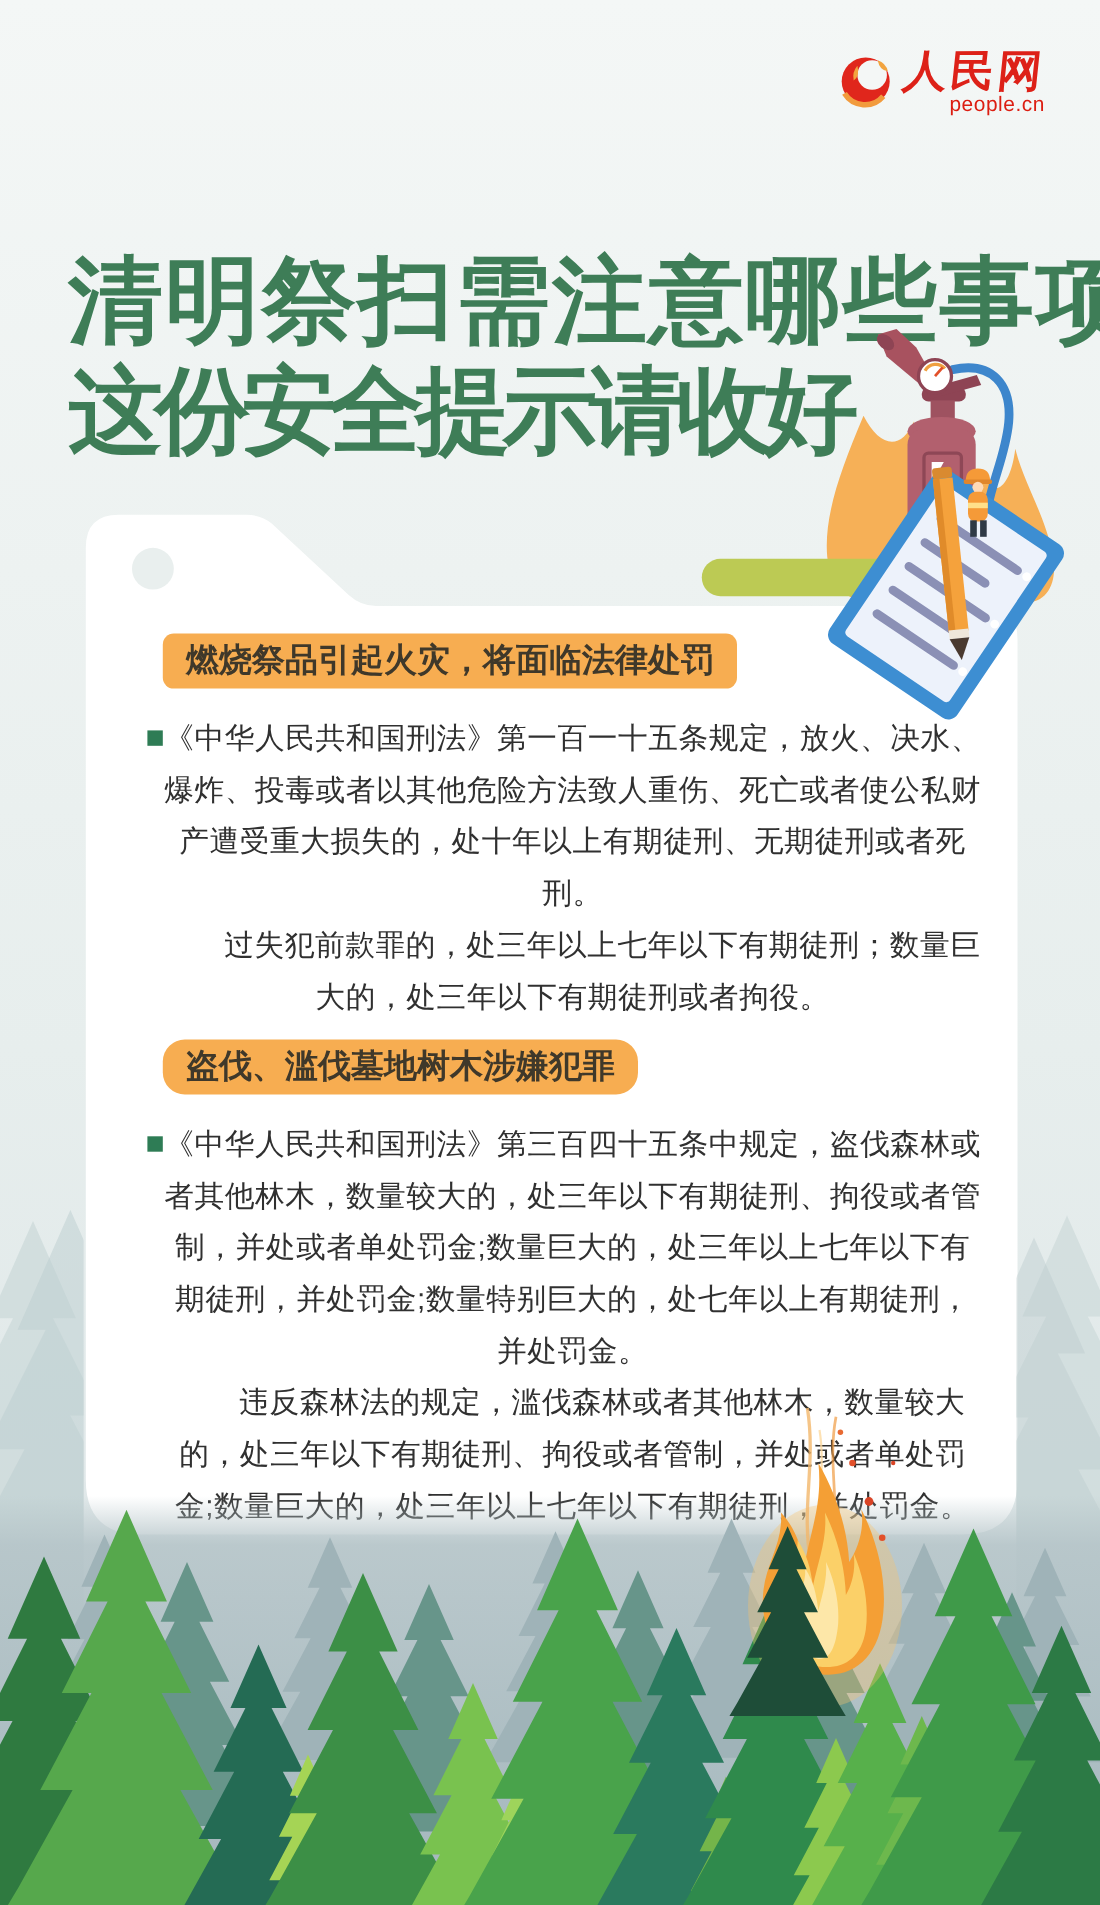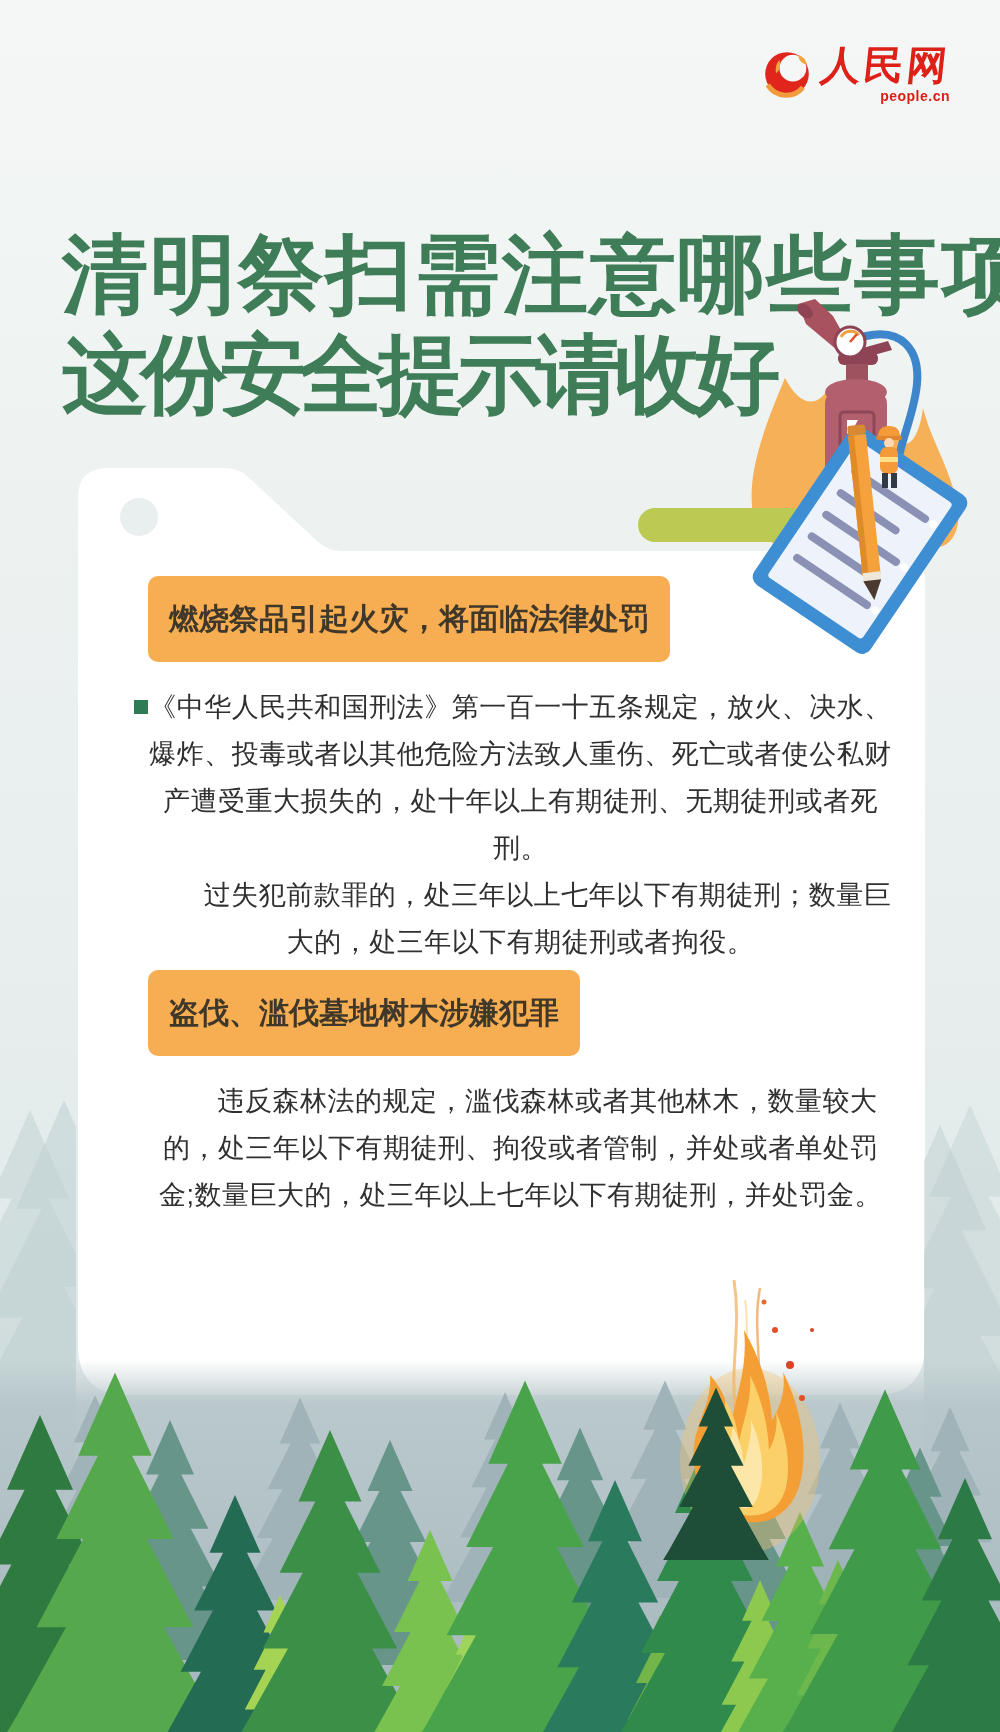--- a/index.html
+++ b/index.html
@@ -6,31 +6,31 @@
   .page{position:relative;width:1000px;height:1732px;overflow:hidden;
         font-family:"Liberation Sans","DejaVu Sans",sans-serif;
         background:linear-gradient(180deg,#f4f7f6 0%,#edf2f1 30%,#e7eeed 55%,#e0e8e9 80%,#dce5e7 100%);}
   svg{display:block;}
   
   .logo{position:absolute;top:44px;right:50px;display:flex;align-items:flex-start;z-index:2;}
   .logo-swirl{width:52px;height:52px;margin-right:8px;margin-top:4px;}
   .logo-txt{display:flex;flex-direction:column;align-items:flex-end;}
   .logo-cn{font-size:40px;font-weight:900;color:#dd2118;letter-spacing:3px;line-height:42px;
            transform:skewX(-6deg);}
-  .logo-en{font-size:14px;font-weight:700;color:#dc1e12;line-height:20px;letter-spacing:.5px;}
+  .logo-en{font-size:19px;font-weight:400;color:#dc1e12;line-height:20px;letter-spacing:.5px;}
   
   .title{position:absolute;left:62px;top:224px;z-index:2;color:#3e7d57;font-weight:900;}
   .title-l1{font-size:86px;line-height:100px;letter-spacing:2px;white-space:nowrap;}
   .title-l2{font-size:86px;line-height:100px;letter-spacing:-7px;white-space:nowrap;}
   
   .card-svg{position:absolute;left:0;top:0;z-index:1;}
   .content{position:absolute;left:148px;top:576px;width:756px;z-index:2;}
   .badge{display:inline-block;background:#f7ad51;color:#3f382a;font-size:30px;font-weight:700;
-         line-height:50px;padding:18px 21px;border-radius:10px;}
-  .badge.b2{margin-top:4px;}
+         line-height:50px;padding:0 21px;border-radius:10px;}
+  .badge.b2{margin-top:15px;border-radius:20px;}
   .para-group{margin-top:22px;}
   .para-row{position:relative;}
   .bullet{position:absolute;left:-14px;top:16px;width:14px;height:14px;background:#2e7c55;}
   .para{margin:0;width:745px;font-size:27px;line-height:47px;letter-spacing:.5px;color:#303030;
         font-weight:500;text-align:center;}
   .para.indent{text-indent:2em;}
   
   .illus{position:absolute;left:600px;top:290px;z-index:3;pointer-events:none;}
   .forest{position:absolute;left:0;top:860px;z-index:4;pointer-events:none;}
 </style>
@@ -129,20 +129,24 @@
         <span class="bullet"></span>
         <p class="para">《中华人民共和国刑法》第一百一十五条规定，放火、决水、爆炸、投毒或者以其他危险方法致人重伤、死亡或者使公私财产遭受重大损失的，处十年以上有期徒刑、无期徒刑或者死刑。</p>
       </div>
       <div class="para-row">
         <p class="para indent">过失犯前款罪的，处三年以上七年以下有期徒刑；数量巨大的，处三年以下有期徒刑或者拘役。</p>
       </div>
     </div>
 
     <div class="badge b2">盗伐、滥伐墓地树木涉嫌犯罪</div>
     <div class="para-group">
+      <div class="para-row">
+        <span class="bullet"></span>
+        <p class="para">《中华人民共和国刑法》第三百四十五条中规定，盗伐森林或者其他林木，数量较大的，处三年以下有期徒刑、拘役或者管制，并处或者单处罚金;数量巨大的，处三年以上七年以下有期徒刑，并处罚金;数量特别巨大的，处七年以上有期徒刑，并处罚金。</p>
+      </div>
       <div class="para-row">
         <p class="para indent">违反森林法的规定，滥伐森林或者其他林木，数量较大的，处三年以下有期徒刑、拘役或者管制，并处或者单处罚金;数量巨大的，处三年以上七年以下有期徒刑，并处罚金。</p>
       </div>
     </div>
 
   </div>
 
   <svg class="forest" width="1000" height="872" viewBox="0 0 1000 872">
     <defs>
       <path id="spruce" d="M0,-150 L15,-116 7,-116 24,-82 13,-82 32,-46 20,-46 40,-10 46,0 -46,0 -40,-10 -20,-46 -32,-46 -13,-82 -24,-82 -7,-116 -15,-116 Z"></path>

